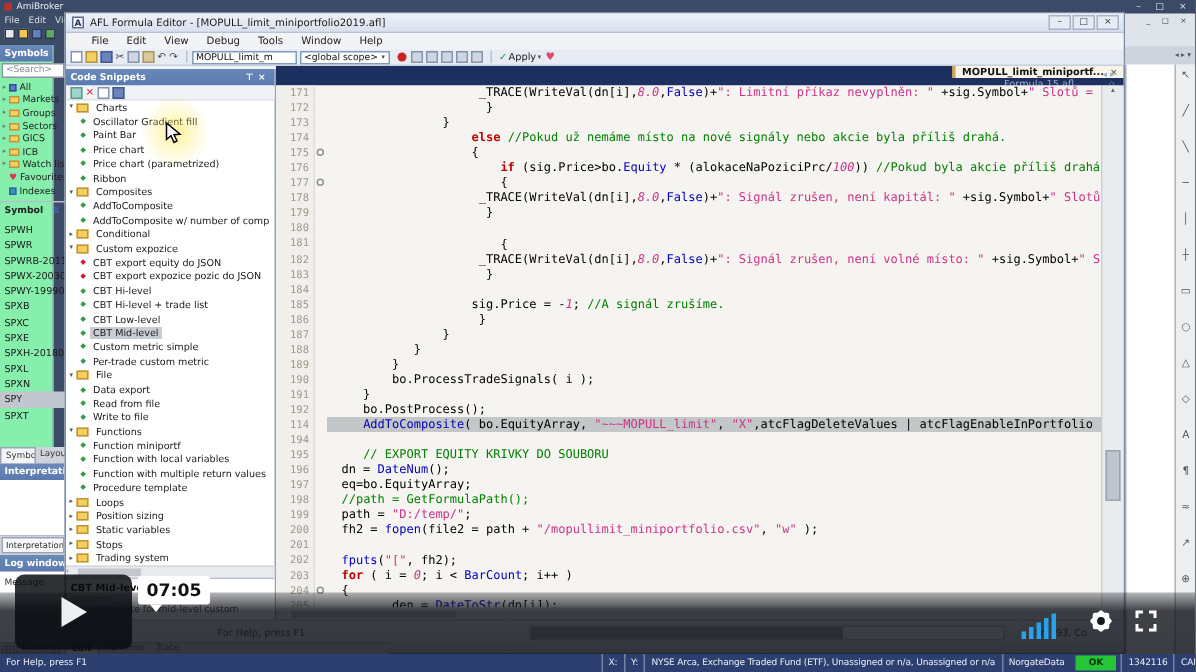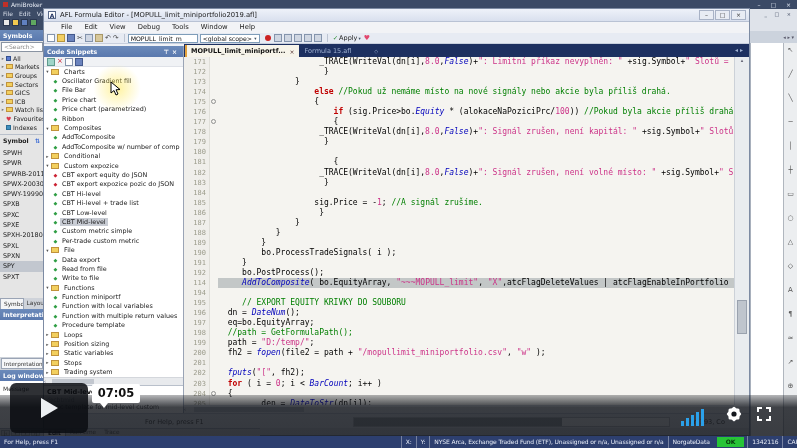--- a/index.html
+++ b/index.html
@@ -14,21 +14,21 @@
   #main-title-text{left:11px;top:0;height:9px;line-height:9px;}
   #main-win-controls{right:2px;top:0;height:9px;line-height:9px;color:#dfe5f0;font-size:6px;letter-spacing:4px;}
   #main-menu-sliver{left:3px;top:9px;width:41px;height:9px;color:#d9dfeb;font-size:6px;line-height:9px;white-space:nowrap;overflow:hidden;}
   #main-menu-sliver span{margin-right:6px;}
   #main-tool-sliver{left:3px;top:19px;width:41px;height:10px;overflow:hidden;white-space:nowrap;}
   .mini-ic{display:inline-block;width:7px;height:7px;margin-right:2px;border:1px solid #2a3750;vertical-align:top;}
 
   
   .panel-hdr{background:linear-gradient(#6b8aba,var(--c-panel-header));color:#fff;font-size:6.2px;font-weight:bold;
              line-height:11px;padding-left:3px;white-space:nowrap;overflow:hidden;}
-  #symbols-panel{left:0;top:30px;width:44px;height:279px;background:#e5e5e5;border-right:1px solid #8d98ab;}
+  #symbols-panel{left:0;top:30px;width:36px;height:279px;background:#86efac;border-right:1px solid #8d98ab;}
   #symbols-search{position:absolute;left:1px;top:12px;width:42px;height:10px;background:#fff;border:1px solid #8a94a2;
                   font-size:6px;line-height:8px;color:#888;padding-left:2px;white-space:nowrap;overflow:hidden;}
   #symbols-tree{position:absolute;left:0;top:24px;width:44px;height:78px;overflow:hidden;}
   .srow{display:flex;align-items:center;height:8.6px;font-size:6.2px;color:#222;white-space:nowrap;overflow:hidden;}
   .sarrow{width:6px;color:#777;font-size:4.5px;text-align:center;flex:none;}
   .sicon{flex:none;margin-right:2px;}
   .sicon-grid{width:5px;height:5px;background:#5a7ad0;border:1px solid #33508f;}
   .sicon-folder{width:7px;height:5px;background:var(--c-folder-icon);border:1px solid #c0923c;}
   .sicon-heart{color:var(--c-favourites-heart);font-size:6px;line-height:5px;}
   .sicon-index{width:5px;height:5px;background:#3f8fbf;border:1px solid #2a6c94;}
@@ -117,40 +117,40 @@
   .trow .lbl.selrow{background:#c8ccd4;}
   #sn-hscroll{left:0;top:331px;width:139px;height:8px;background:#e8eaed;border-top:1px solid #d4d7dc;font-size:5px;
               color:#667;line-height:7px;}
   #sn-hthumb{position:absolute;left:8px;top:1px;width:42px;height:5px;background:#c2c7cf;}
   #sn-desc{left:0;top:339px;width:139px;height:28px;background:#fff;border-top:1px solid #b9c0cb;padding:2px 3px;overflow:hidden;}
   #sn-desc-name{font-size:6.6px;font-weight:bold;color:#000;}
   #sn-desc-id{font-size:6.2px;color:#98a0ac;}
   #sn-desc-text{font-size:6.2px;color:#444;line-height:8px;}
 
   
-  #tabstrip{left:140px;top:35px;width:565px;height:13px;background:var(--c-tab-strip);display:flex;align-items:flex-end;}
+  #tabstrip{left:140px;top:35px;width:565px;height:13px;background:var(--c-tab-strip);display:flex;align-items:flex-end;flex-direction:column;}
   #tab-active{height:12px;background:var(--c-active-tab);border-left:2px solid #e3a23c;display:flex;align-items:center;
               padding:0 4px;margin-left:1px;font-size:6.5px;font-weight:bold;color:#111;white-space:nowrap;}
   #tab-active .x{margin-left:4px;font-weight:normal;color:#533;font-size:6px;}
   #tab-inactive{height:12px;display:flex;align-items:center;padding:0 6px;font-size:6.5px;color:#9fb0d0;white-space:nowrap;gap:20px;}
   #tab-inactive .mod{margin-left:3px;color:#8fa3c8;font-size:5px;}
   #tab-nav{position:absolute;right:4px;top:2px;color:#9fb0d0;font-size:6px;letter-spacing:2px;}
   #code-area{left:140px;top:48px;width:550px;height:348px;background:#f5f4f0;overflow:hidden;}
-  .cl{display:flex;height:10.06px;align-items:center;}
+  .cl{display:flex;height:10.06px;align-items:flex-end;}
   .ln{width:26px;flex:none;text-align:right;padding-right:3px;font-family:"DejaVu Sans Mono",monospace;font-size:7px;
       color:#9b9b8b;background:#f0efeb;border-right:1px solid #e0dfd9;height:100%;line-height:10px;}
   .fold{width:8px;flex:none;height:100%;position:relative;}
   .fold-dot{position:absolute;left:1px;top:2px;width:5px;height:5px;border:1px solid #909090;border-radius:50%;background:#f5f4f0;}
   .ct{font-family:"DejaVu Sans Mono",monospace;font-size:8px;line-height:10px;white-space:pre;color:#000;}
   .ct.sel{background:var(--c-code-selection);}
   .ct i{font-style:normal;}
   .ct i.k{color:var(--c-keyword);font-weight:bold;}
-  .ct i.f{color:var(--c-builtin);font-style:italic;}
+  .ct i.f{color:var(--c-builtin);}
   .ct i.s{color:var(--c-string);}
-  .ct i.n{color:var(--c-number);}
+  .ct i.n{color:var(--c-number);font-style:italic;}
   .ct i.c{color:var(--c-comment);}
   #vscroll{left:690px;top:48px;width:15px;height:348px;background:#e9ecef;border-left:1px solid #ccd1d8;font-size:5px;
            color:#667;text-align:center;}
   #vthumb{position:absolute;left:2px;top:243px;width:10px;height:34px;background:#bfc5cd;border:1px solid #9aa2ae;}
   #hscroll{left:140px;top:396px;width:550px;height:8px;background:#e4e7eb;border-top:1px solid #ccd1d8;font-size:5px;
            color:#667;line-height:7px;}
   #hthumb{position:absolute;left:10px;top:1px;width:110px;height:5px;background:#bfc5cd;}
   #e-status{left:0;top:404px;width:705px;height:16px;background:#e0e4ea;border-top:1px solid #bfc6d2;font-size:6.5px;color:#444;}
   #e-help{position:absolute;left:101px;top:4px;}
   #e-progress{position:absolute;left:309px;top:3px;width:317px;height:10px;border:1px solid #b8bcc2;background:#f2f3f4;}
@@ -338,21 +338,21 @@
             <span class="arr">▾</span>
             <span class="fico"></span>
             <span class="lbl">Charts</span>
           </div>
           <div class="trow">
             <span class="dia">◆</span>
             <span class="lbl">Oscillator Gradient fill</span>
           </div>
           <div class="trow">
             <span class="dia">◆</span>
-            <span class="lbl">File Bar</span>
+            <span class="lbl">Paint Bar</span>
           </div>
           <div class="trow">
             <span class="dia">◆</span>
             <span class="lbl">Price chart</span>
           </div>
           <div class="trow">
             <span class="dia">◆</span>
             <span class="lbl">Price chart (parametrized)</span>
           </div>
           <div class="trow">

